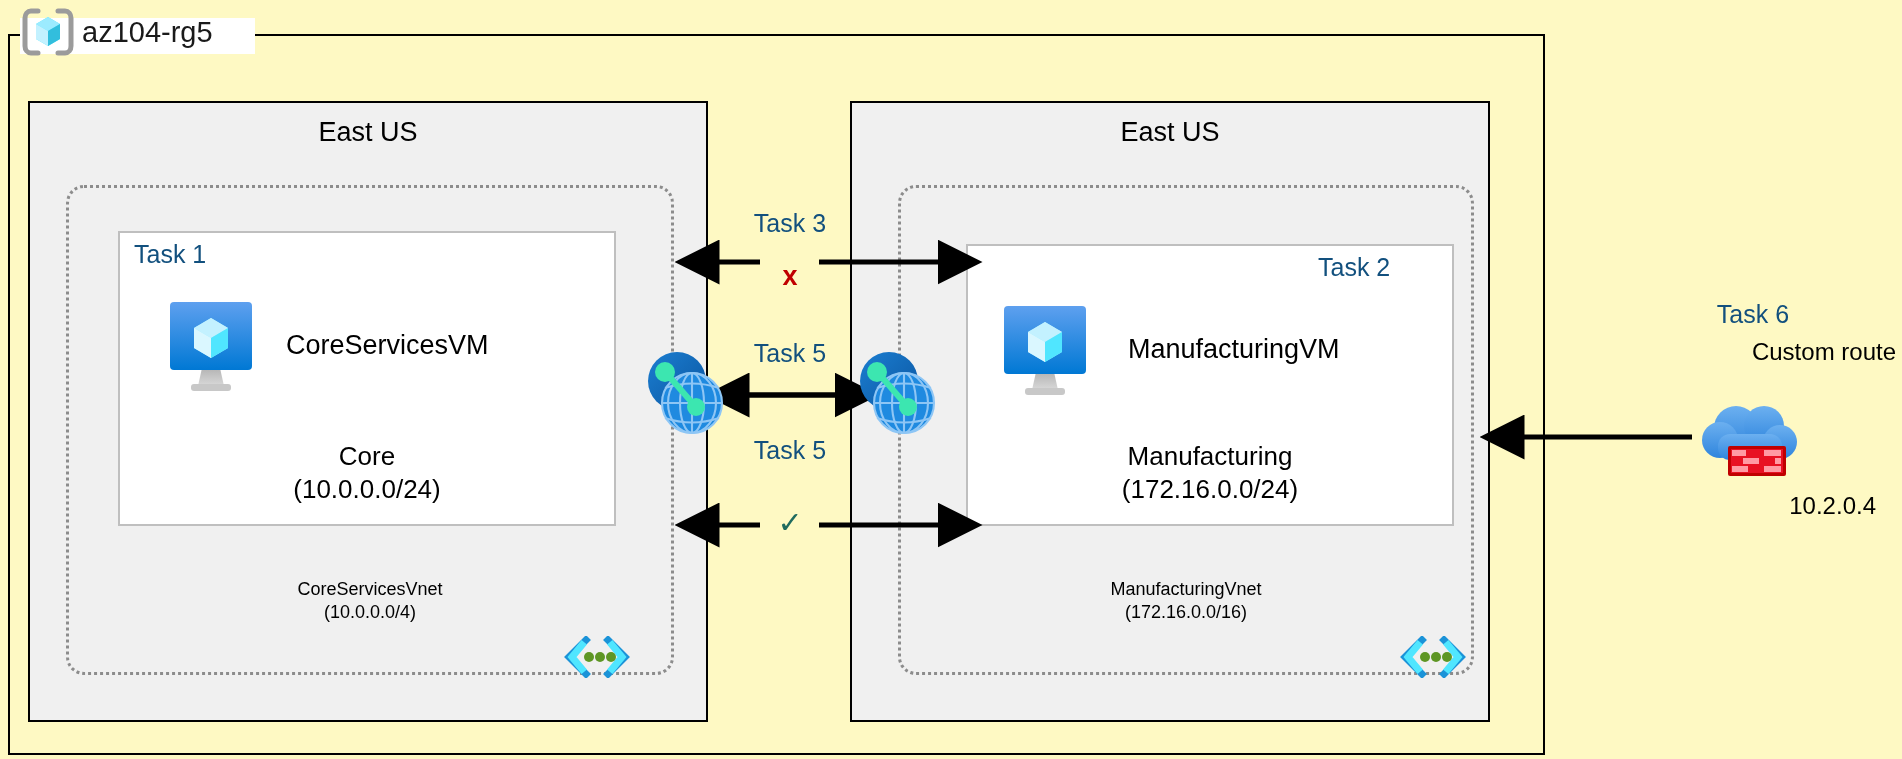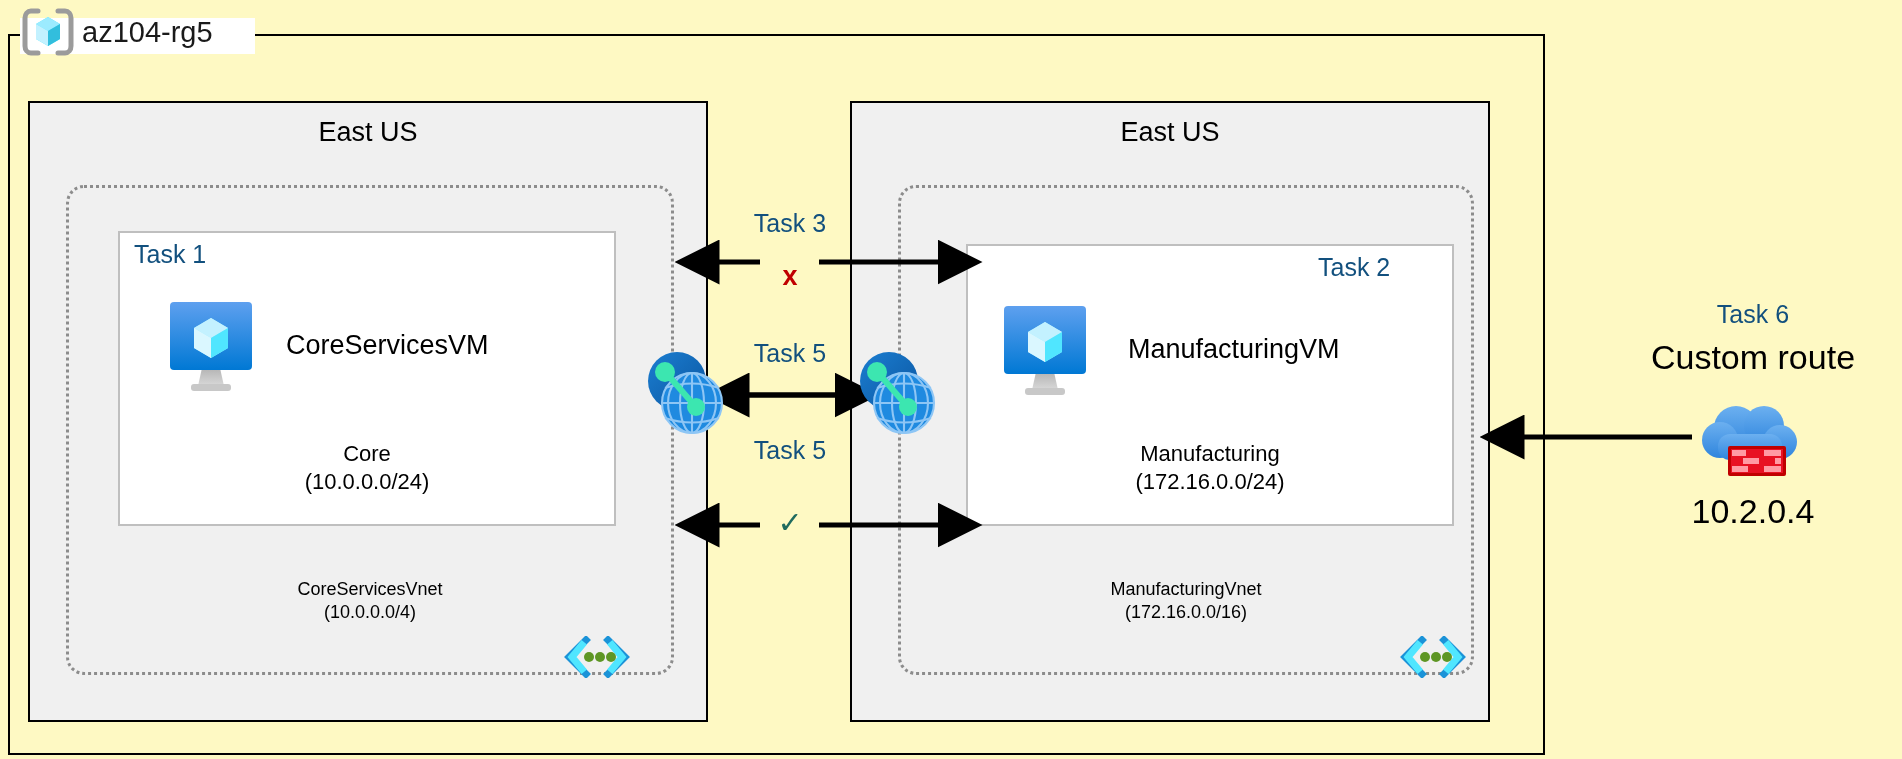--- a/index.html
+++ b/index.html
@@ -83,21 +83,21 @@
   .subnet{
     position:absolute;
     background:#ffffff;
     border:2px solid #bfbfbf;
     box-sizing:border-box;
   }
   .subnet-label{
     position:absolute;
     left:0; right:0;
     text-align:center;
-    font-size:22px;
+    font-size:26px;
     line-height:1.28;
     color:#000000;
   }
 
   
   .task{
     position:absolute;
     font-size:25px;
     font-weight:normal;
     color:#12507e;
@@ -109,24 +109,24 @@
   .vm-name{
     position:absolute;
     font-size:27px;
     color:#000000;
     white-space:nowrap;
   }
 
   
   .plain{
     position:absolute;
-    font-size:34px;
+    font-size:24px;
     color:#000000;
     white-space:nowrap;
-    text-align:center;
+    text-align:right;
   }
 
   
   .mark-x{
     position:absolute;
     font-size:27px;
     font-weight:bold;
     color:#c00000;
     text-align:center;
   }

